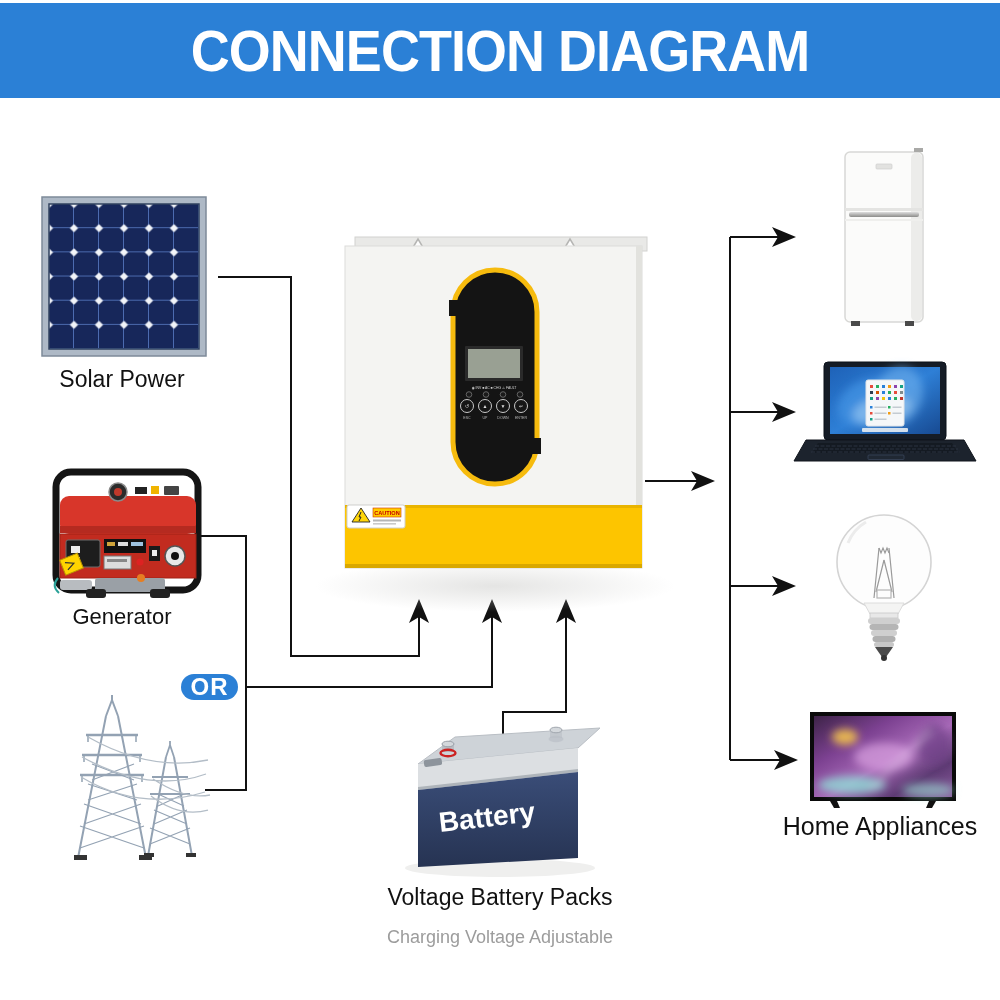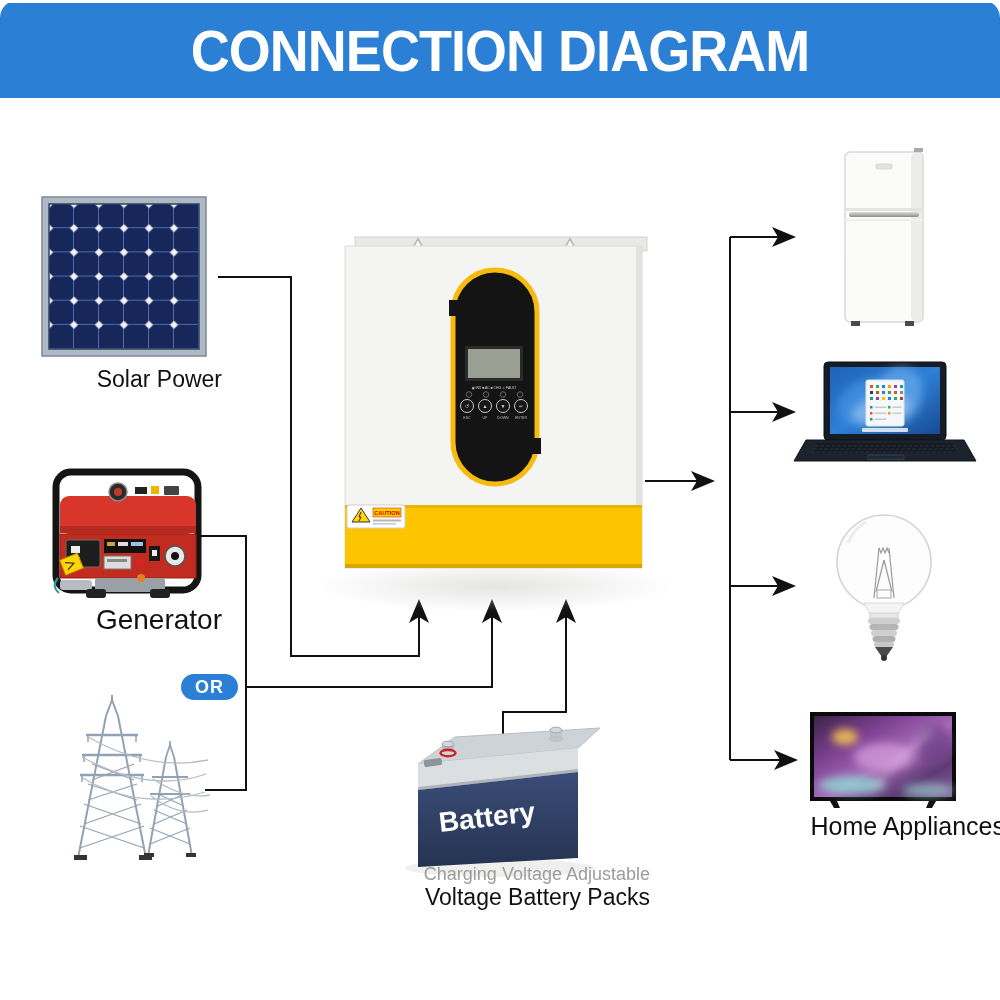--- a/index.html
+++ b/index.html
@@ -1,32 +1,32 @@
 <!DOCTYPE html>
 <html style="--banner-blue: #2b80d6; --accent-yellow: #fdc500; --line-black: #111111; --battery-navy: #2f4168; --panel-navy: #17275a;"><head>
 <meta charset="utf-8">
 <style>
   html,body{margin:0;padding:0;background:#ffffff;}
   #stage{position:relative;width:1000px;height:1000px;background:#fff;overflow:hidden;
-         font-family:"Liberation Sans",sans-serif;border-radius:18px;}
+         font-family:"Liberation Sans",sans-serif;}
   #banner{position:absolute;left:0;top:3px;width:1000px;height:95px;background:var(--banner-blue,#2b80d6);}
   #banner h1{margin:0;height:95px;line-height:95px;text-align:center;color:#fff;
              font-size:58px;font-weight:bold;letter-spacing:-1px;transform:scaleX(.93);}
   svg.canvas{position:absolute;left:0;top:0;width:1000px;height:1000px;}
   svg text{font-family:"Liberation Sans",sans-serif;}
   .ln{fill:none;stroke:var(--line-black,#111);stroke-width:2;}
-  .lbl{position:absolute;text-align:right;color:#111;}
+  .lbl{position:absolute;text-align:center;color:#111;}
   #lbl-solar{left:22px;top:366px;width:200px;font-size:23px;}
-  #lbl-generator{left:22px;top:604px;width:200px;font-size:28px;}
+  #lbl-generator{left:22px;top:604px;width:200px;font-size:22px;}
   #lbl-utility{left:30px;top:862px;width:200px;font-size:23px;}
   #lbl-batt{left:350px;top:884px;width:300px;font-size:23px;}
-  #lbl-batt-sub{left:350px;top:864px;width:300px;font-size:18px;color:#9c9c9c;}
+  #lbl-batt-sub{left:350px;top:927px;width:300px;font-size:18px;color:#9c9c9c;}
   #lbl-appl{left:755px;top:812px;width:250px;font-size:25px;}
   #or-badge{position:absolute;left:181px;top:674px;width:57px;height:26px;border-radius:14px;
-            background:var(--banner-blue,#2b80d6);color:#fff;font-weight:bold;font-size:18px;
+            background:var(--banner-blue,#2b80d6);color:#fff;font-weight:bold;font-size:24px;
             line-height:26px;text-align:center;letter-spacing:1px;}
 </style>
 </head>
 <body>
 
 <div id="stage">
 
   <div id="banner">
     <h1>CONNECTION DIAGRAM</h1>
   </div>

